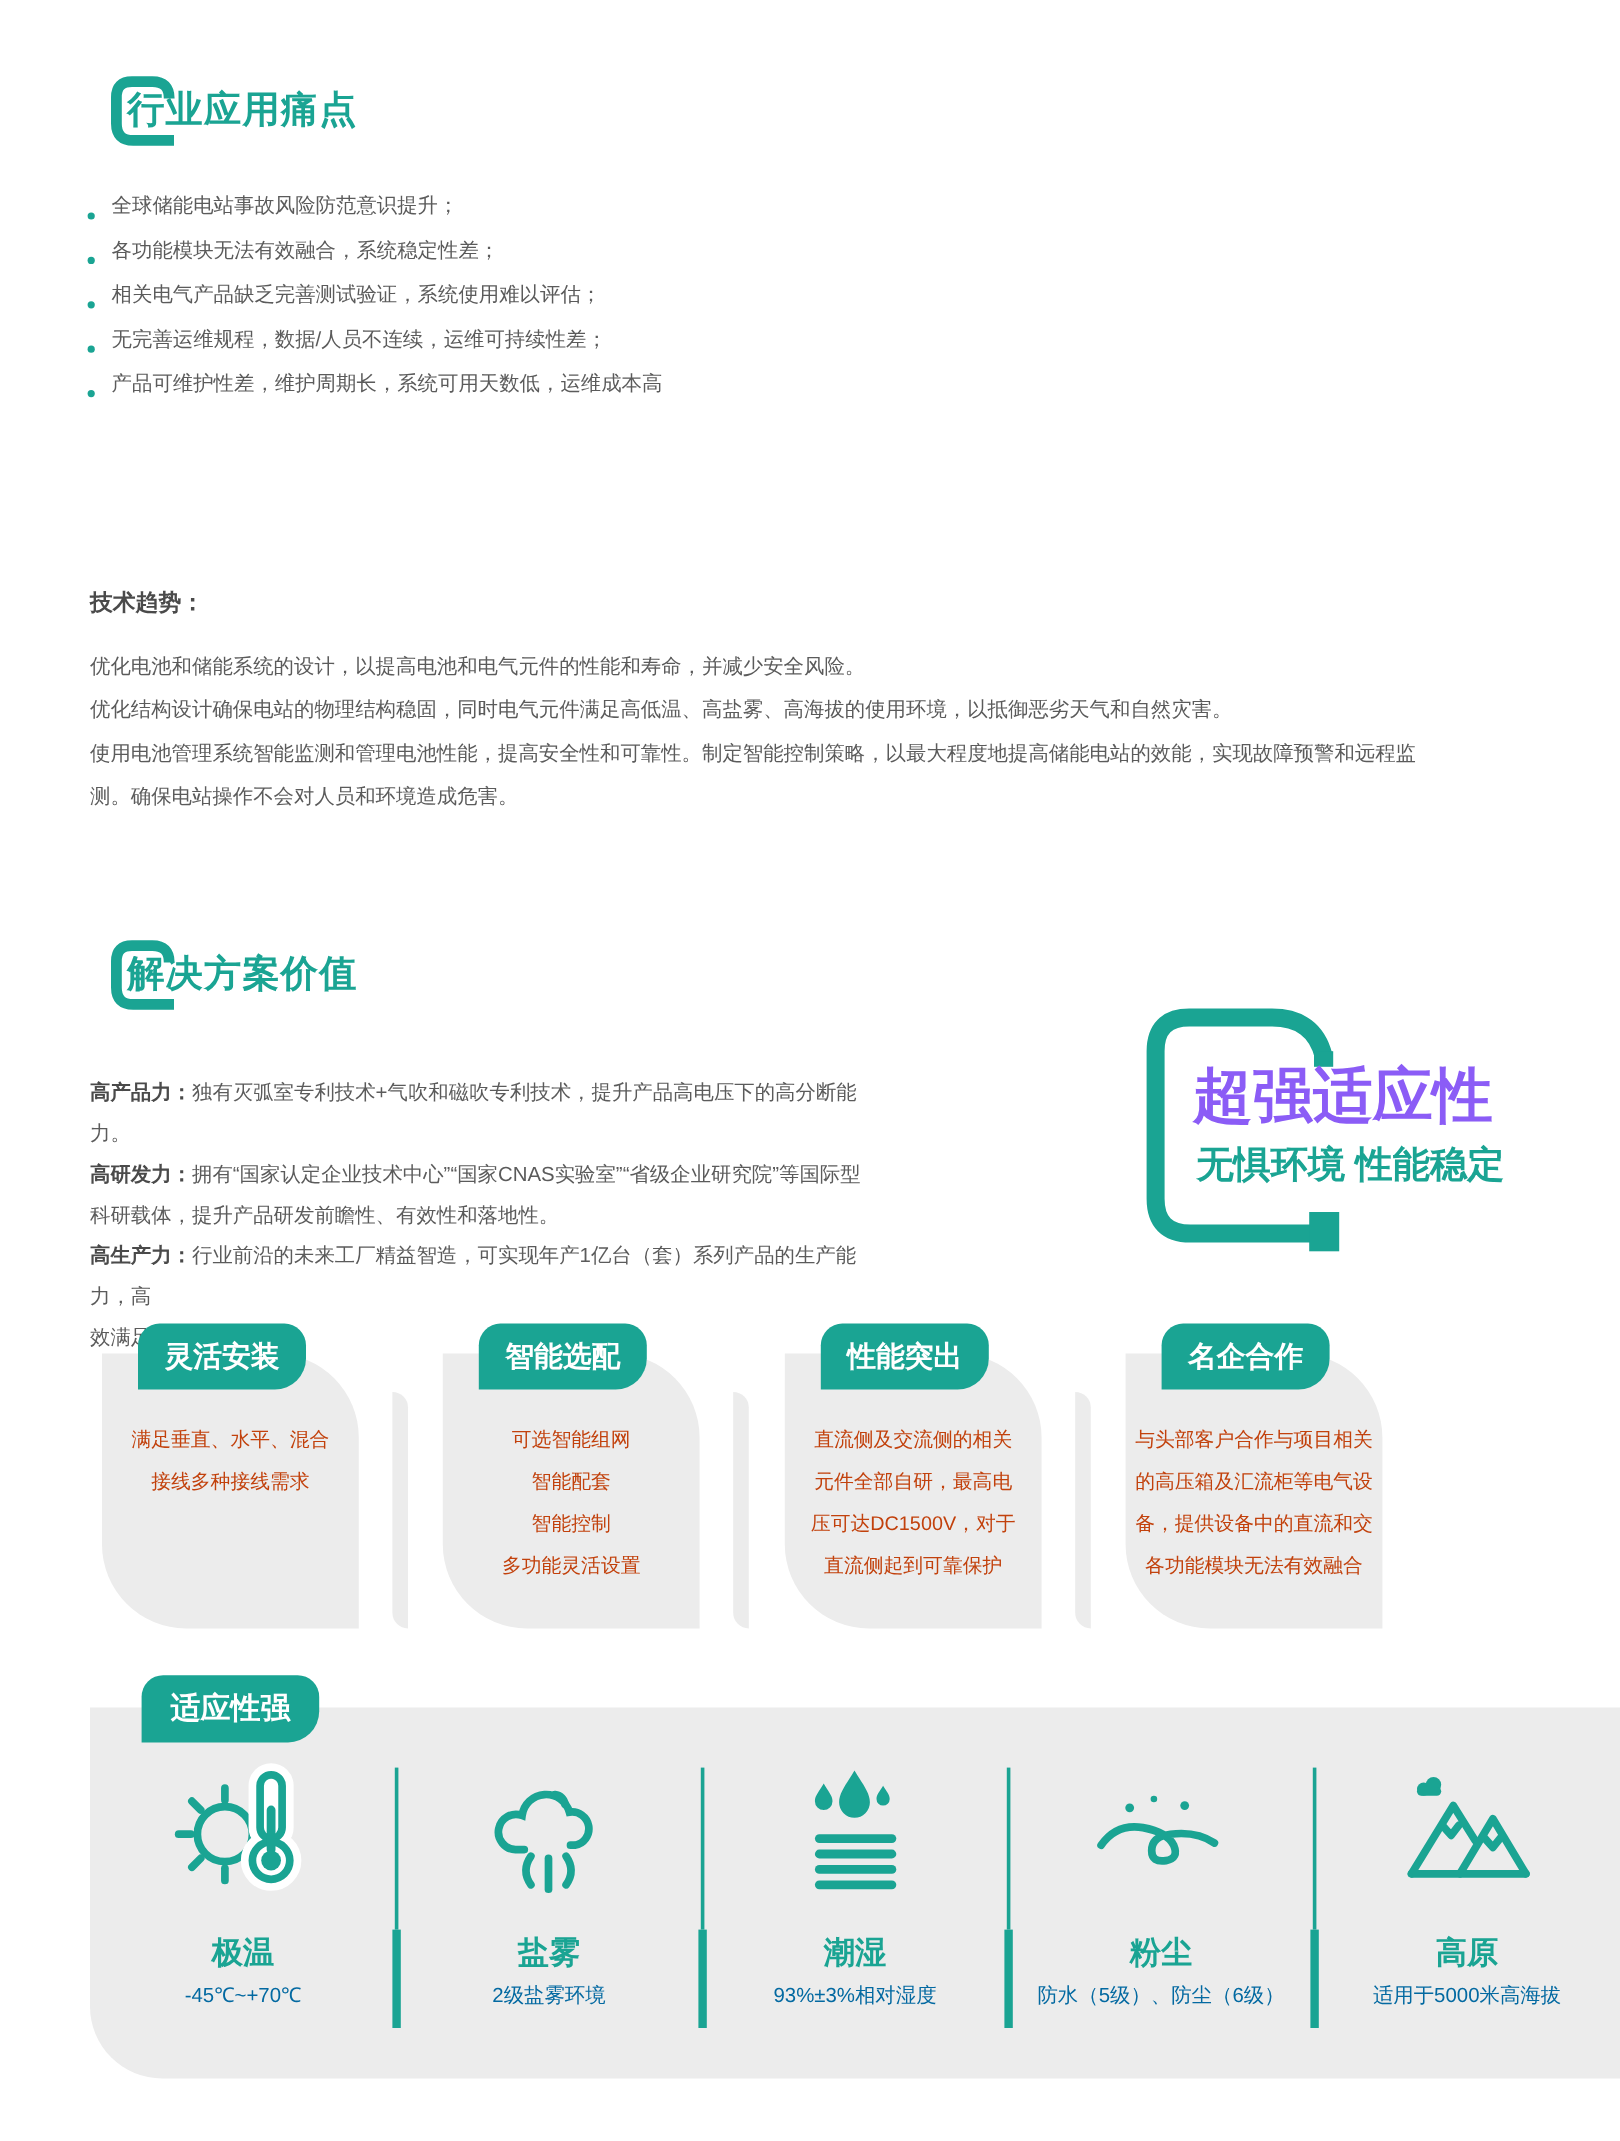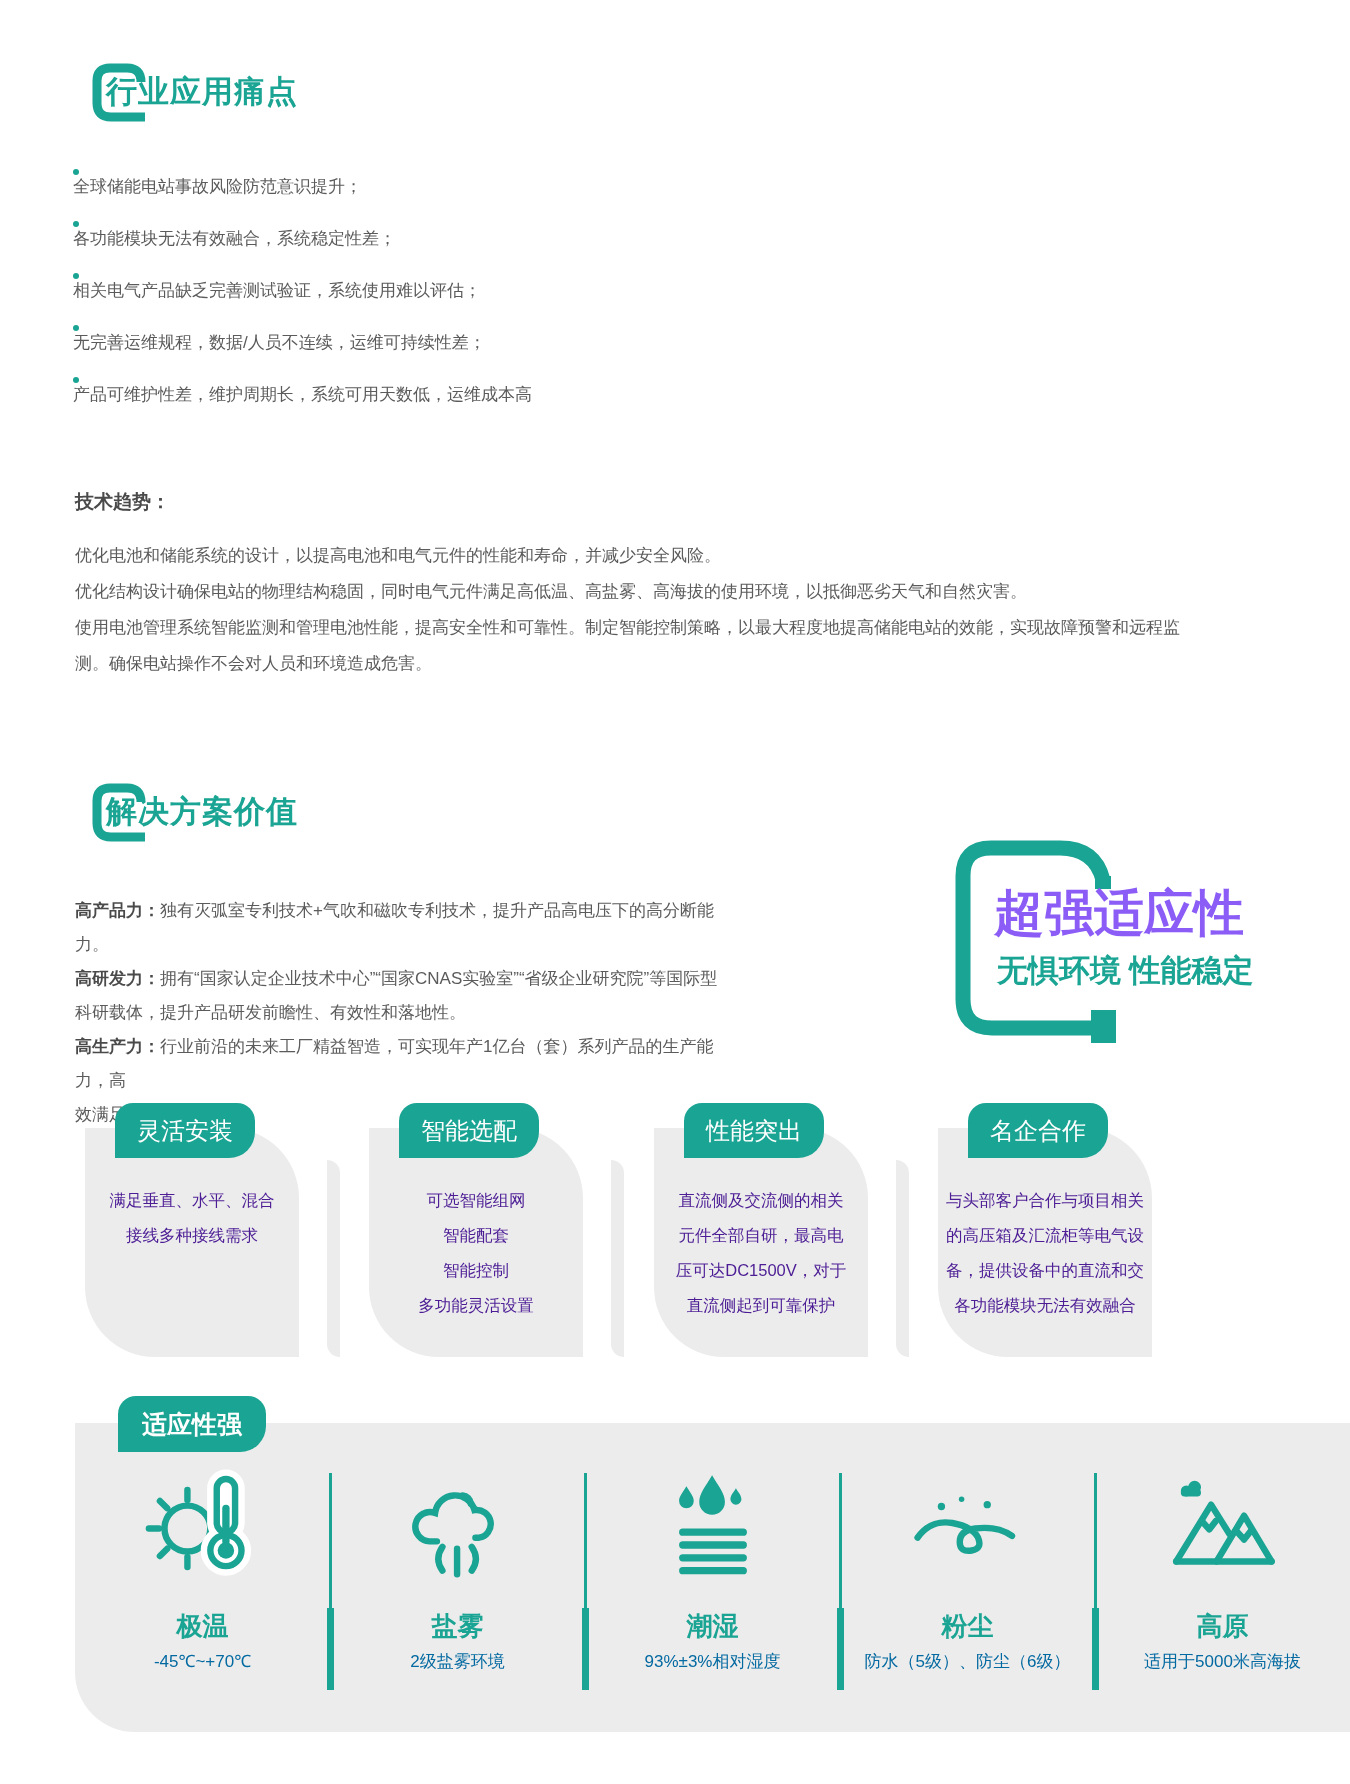--- a/index.html
+++ b/index.html
@@ -4,44 +4,44 @@
 <style>
   html,body{margin:0;padding:0;background:#fff;}
   .page{position:relative;width:1350px;height:1784px;background:#ffffff;overflow:hidden;
         font-family:"Liberation Sans", sans-serif;color:#5b5b5b;}
   
   .sec-header{position:absolute;width:420px;height:70px;}
   .sec-header svg{position:absolute;left:0;top:0;}
   .sec-title{position:absolute;left:18px;top:11px;font-size:31px;font-weight:bold;color:#1AA493;letter-spacing:1px;white-space:nowrap;}
   
   .bullets{position:absolute;left:73px;top:160px;list-style:none;margin:0;padding:0;}
-  .bullets li{display:flex;align-items:flex-start;margin-bottom:14px;font-size:17px;line-height:23px;color:#5b5b5b;flex-direction:column;}
+  .bullets li{display:flex;align-items:flex-end;margin-bottom:14px;font-size:17px;line-height:23px;color:#5b5b5b;}
   .dot{flex:0 0 auto;width:6px;height:6px;border-radius:50%;background:#1AA493;margin:9px 14px 0 0;}
   
   .tech-label{position:absolute;left:75px;top:489px;font-size:19px;font-weight:bold;color:#4a4a4a;}
   .tech-body{position:absolute;left:75px;top:538px;width:1215px;}
   .tech-line{font-size:17px;line-height:36px;color:#5b5b5b;}
   
   .value-body{position:absolute;left:75px;top:894px;width:665px;}
   .value-line{font-size:17px;line-height:34px;color:#5b5b5b;}
   .vb{font-weight:bold;color:#4a4a4a;}
   
   .adapt{position:absolute;left:948px;top:834px;width:340px;height:225px;}
   .adapt svg{position:absolute;left:0;top:0;}
   .adapt-title{position:absolute;left:46px;top:46px;font-size:50px;font-weight:bold;color:#8b5cf6;white-space:nowrap;}
   .adapt-sub{position:absolute;left:49px;top:116px;font-size:31px;font-weight:bold;color:#1AA493;white-space:nowrap;}
   
   .card{position:absolute;top:1075px;width:214px;height:282px;}
   .card-tag{position:absolute;left:30px;top:28px;height:55px;line-height:55px;padding:0 22px;
-            background:#1AA493;color:#fff;font-size:24px;font-weight:normal;
+            background:#1AA493;color:#fff;font-size:24px;font-weight:bold;
             border-radius:18px 18px 26px 0;white-space:nowrap;z-index:2;}
   .card-bg{position:absolute;left:0;top:53px;width:100%;height:229px;background:#ECECEC;
            border-radius:0 70px 0 70px;}
   .card-body{position:absolute;left:0;top:108px;width:100%;text-align:center;z-index:1;}
-  .card-line{font-size:16.5px;line-height:35px;color:#4c1d95;white-space:nowrap;}
+  .card-line{font-size:16.5px;line-height:35px;color:#c2410c;white-space:nowrap;}
   .card-strip{position:absolute;top:1160px;width:13px;height:197px;background:#ECECEC;border-radius:0 13px 0 13px;}
   
   .env-panel{position:absolute;left:75px;top:1423px;width:1275px;height:309px;background:#ECECEC;
              border-radius:0 0 0 60px;}
   .env-tag{position:absolute;left:43px;top:-27px;height:56px;line-height:56px;padding:0 24px;
            background:#1AA493;color:#fff;font-size:25px;font-weight:bold;border-radius:18px 18px 26px 0;white-space:nowrap;}
   .env-items{position:absolute;left:0;top:0;width:100%;height:100%;display:flex;}
   .env-item{flex:1 1 0;text-align:center;padding-top:45px;}
   .env-item svg{display:inline-block;}
   .env-name{margin-top:26px;font-size:26px;font-weight:bold;color:#1AA493;line-height:36px;}

